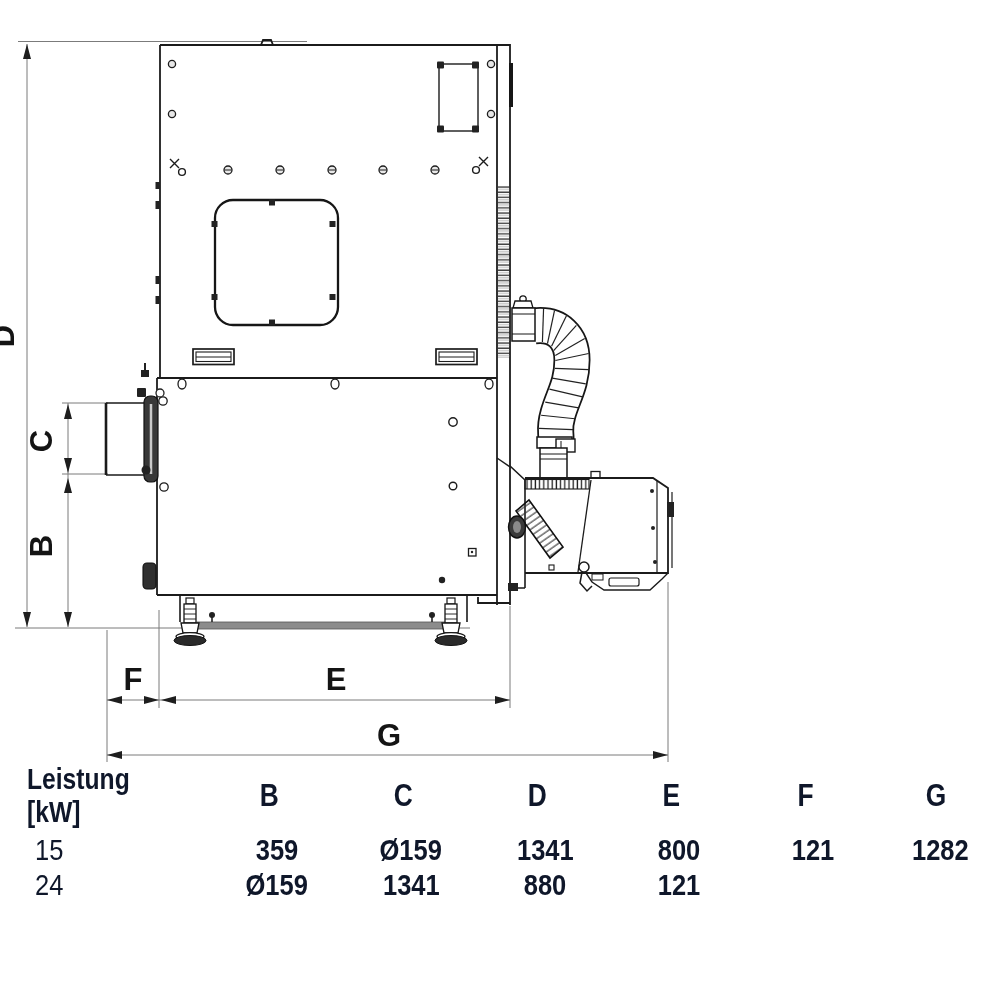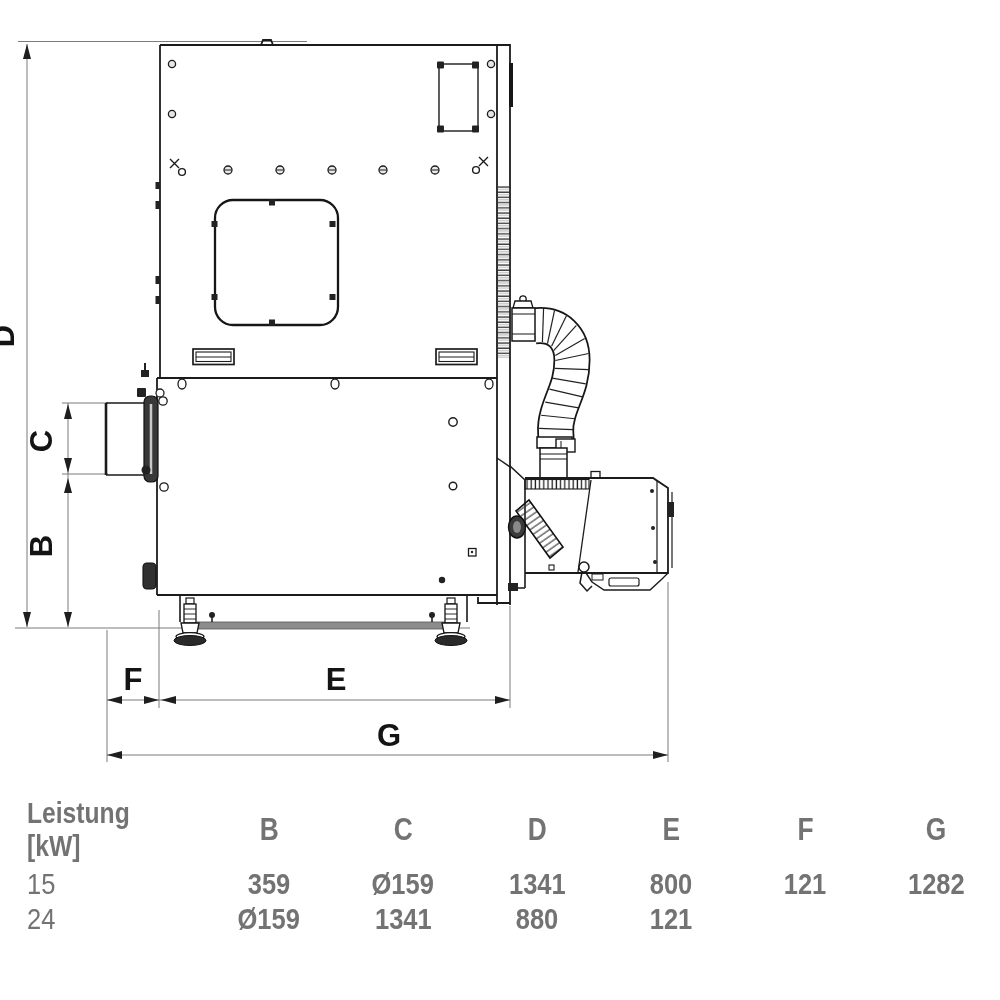--- a/index.html
+++ b/index.html
@@ -2,24 +2,24 @@
 <html><head>
 <meta charset="utf-8">
 <style>
   html,body{margin:0;padding:0;background:#fff;}
   .stage{position:relative;width:1000px;height:1000px;background:#ffffff;overflow:hidden;
          font-family:"Liberation Sans", sans-serif;}
   svg{position:absolute;left:0;top:0;}
   svg text{font-family:"Liberation Sans", sans-serif;font-weight:700;fill:#141414;}
   .dimtxt{font-size:31px;}
   
-  .dim-table{position:absolute;left:0;top:794px;width:1000px;color:#737373;}
+  .dim-table{position:absolute;left:0;top:760px;width:1000px;color:#0f172a;}
   .trow{display:grid;grid-template-columns:202px repeat(5,134px) 1fr;align-items:center;}
   .trow.head{height:72px;}
-  .trow.body{height:35px;}
+  .trow.body{height:35px;margin-left:8px;}
   .cell{text-align:center;font-size:31px;font-weight:700;}
   .cell0{text-align:left;padding-left:27px;}
   .body .cell{font-size:30px;font-weight:700;}
   .body .cell0{font-size:30px;font-weight:400;}
   .pwr-line{display:block;font-size:29px;font-weight:700;line-height:33px;}
   .cnd{display:inline-block;transform:scaleX(.85);transform-origin:50% 50%;}
   .cnd-l{display:inline-block;transform:scaleX(.85);transform-origin:0 50%;}
 </style>
 </head>
 <body>

